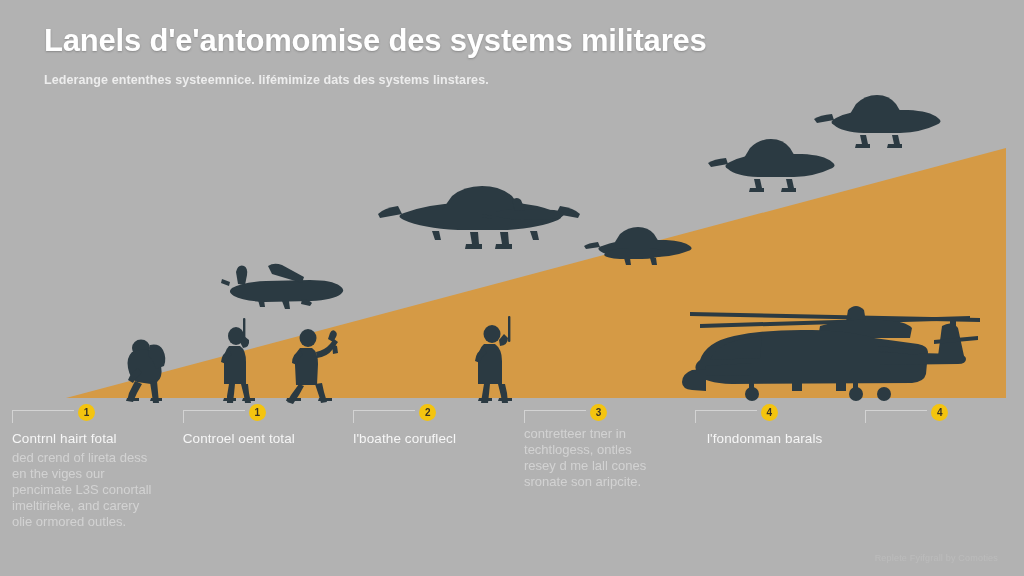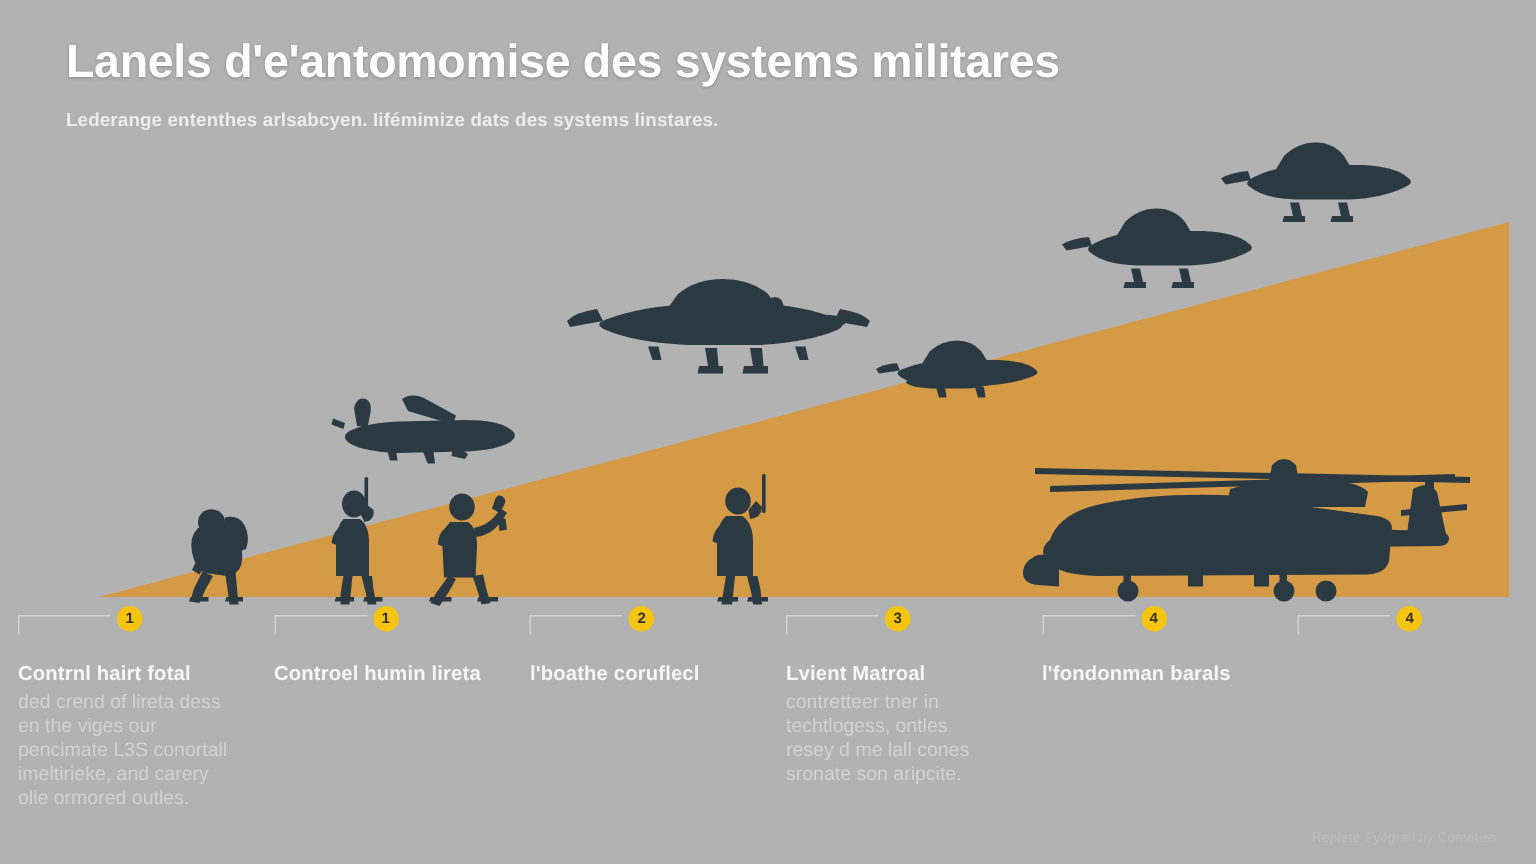--- a/index.html
+++ b/index.html
@@ -99,38 +99,38 @@
     height: 17px;
     border-radius: 50%;
     background: #f4c40f;
     color: #3a3320;
     font-size: 10px;
     font-weight: bold;
     line-height: 17px;
     text-align: center;
   }
   .col-title {
-    margin: 14px 0 3px 12px;
+    margin: 4px 0 3px 12px;
     font-size: 13.5px;
     line-height: 17px;
-    font-weight: bold;
+    font-weight: normal;
     color: #f6f6f6;
     letter-spacing: 0.1px;
     max-width: 140px;
   }
   .col-body {
     margin: 0 0 0 12px;
     font-size: 13px;
     line-height: 16px;
     color: #dcdcdc;
     opacity: 0.78;
     max-width: 142px;
   }
   .col.centered .col-title,
-  .col.centered .col-body { text-align: left; }
+  .col.centered .col-body { text-align: center; }
 
   
   #footer-credit {
     position: absolute;
     right: 26px;
     bottom: 12px;
     font-size: 9px;
     line-height: 12px;
     color: #c4c4c4;
     opacity: 0.55;
@@ -295,56 +295,55 @@
 
         <g>
           <path d="M606 252 q10 -4 24 -4 l20 0 q12 1 16 4 l-2 3 q-10 4 -22 4 l-22 0 q-14 -1 -16 -4 z"></path>
         </g>
       </g>
     </svg>
   </div>
 
   <div id="header">
     <h1 id="title">Lanels d'e'antomomise des systems militares</h1>
-    <p id="subtitle">Lederange ententhes arlsabcyen. Iifémimize dats des systems linstares.</p>
+    <p id="subtitle">Lederange ententhes systeemnice. Iifémimize dats des systems linstares.</p>
   </div>
 
   <div id="columns">
 
     <div class="col">
       <div class="col-marker">
         <span class="bracket"></span>
         <span class="badge">1</span>
       </div>
       <div class="col-title">Contrnl hairt fotal</div>
       <div class="col-body">ded crend of lireta dess en the viges our pencimate L3S conortall imeltirieke, and carery olie ormored outles.</div>
     </div>
 
     <div class="col">
       <div class="col-marker">
         <span class="bracket"></span>
         <span class="badge">1</span>
       </div>
-      <div class="col-title">Controel humin lireta</div>
+      <div class="col-title">Controel oent total</div>
     </div>
 
     <div class="col">
       <div class="col-marker">
         <span class="bracket"></span>
         <span class="badge">2</span>
       </div>
       <div class="col-title">l'boathe coruflecl</div>
     </div>
 
     <div class="col">
       <div class="col-marker">
         <span class="bracket"></span>
         <span class="badge">3</span>
       </div>
-      <div class="col-title">Lvient Matroal</div>
       <div class="col-body">contretteer tner in techtlogess, ontles resey d me lall cones sronate son aripcite.</div>
     </div>
 
     <div class="col centered">
       <div class="col-marker">
         <span class="bracket"></span>
         <span class="badge">4</span>
       </div>
       <div class="col-title">l'fondonman barals</div>
     </div>

